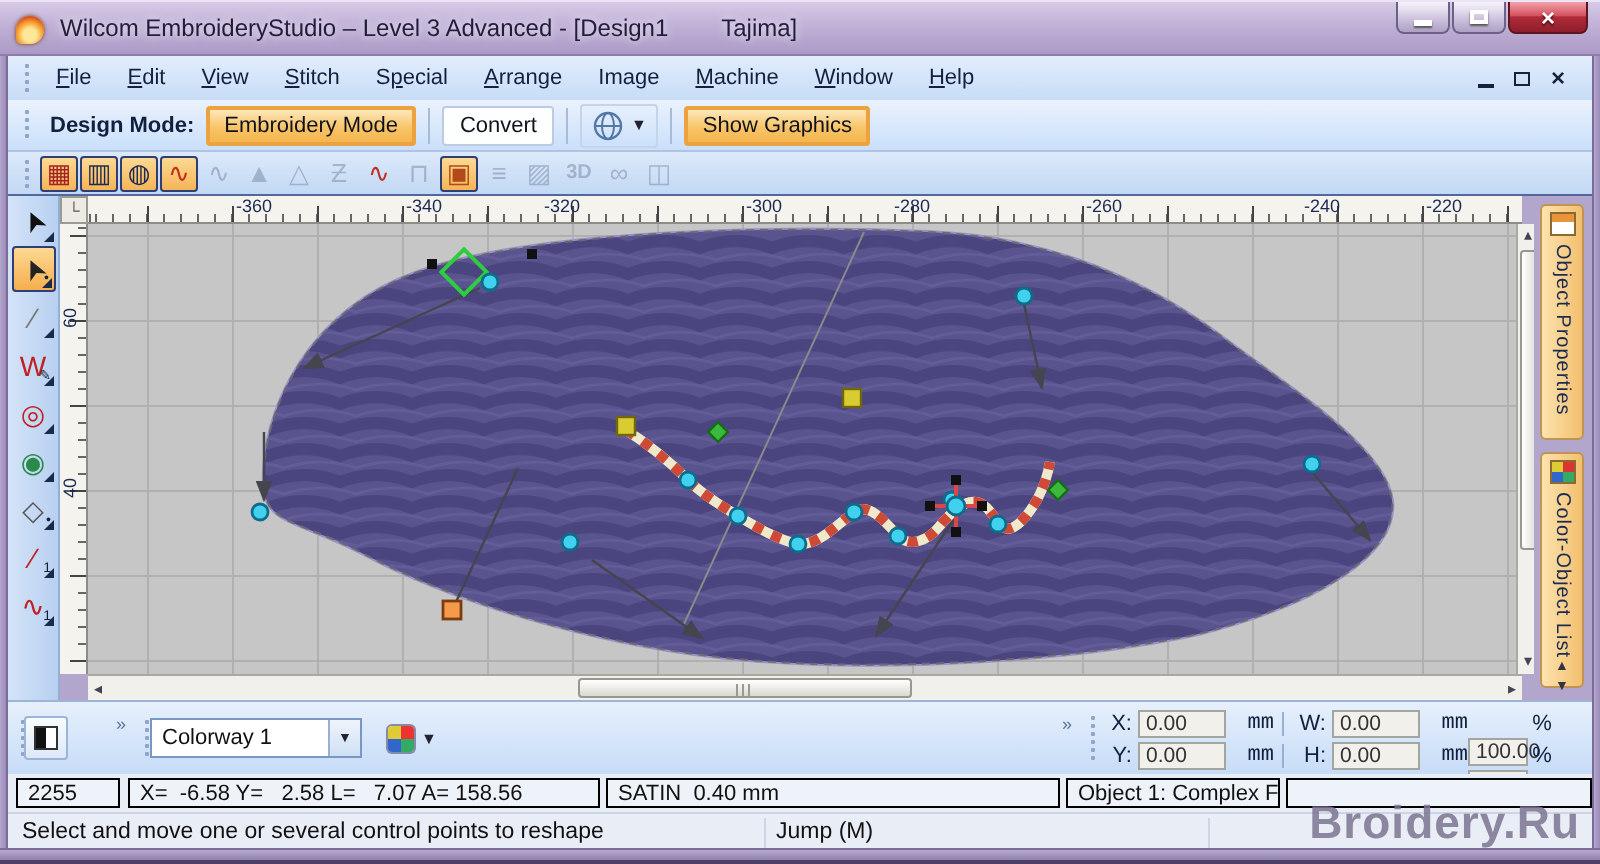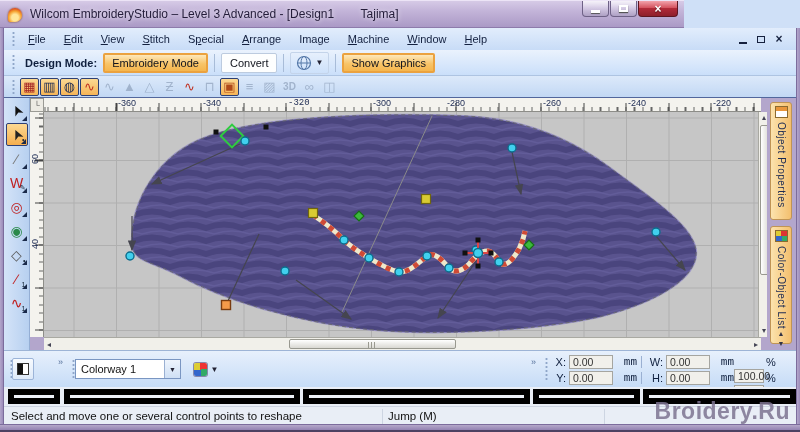--- a/index.html
+++ b/index.html
@@ -1,20 +1,20 @@
 <!DOCTYPE html>
 <html><head>
 <meta charset="utf-8">
 <style>
   html,body{margin:0;padding:0;background:#3a3a3a;font-family:"Liberation Sans",sans-serif;}
   *{box-sizing:border-box;}
   #win{position:relative;width:800px;height:432px;overflow:hidden;background:#cfe0f7;
        font-family:"Liberation Sans",sans-serif;color:#111;}
   
-  #titlebar{position:absolute;left:0;top:0;width:684px;height:28px;
+  #titlebar{position:absolute;left:0;top:0;width:800px;height:28px;
     background:linear-gradient(#d6cae6 0%,#c2b3d8 40%,#ab9ac6 100%);
     border-top:1px solid #ece4f6;border-bottom:1px solid #8d7bab;}
   #app-icon{position:absolute;left:8px;top:7px;width:14px;height:14px;border-radius:50% 50% 50% 20%;
     background:radial-gradient(circle at 50% 68%,#ffe79a 0 28%,#f59f2c 55%,#d8441f 80%,#a52812 100%);
     box-shadow:0 0 2px #7a3a10;}
   #title-text{position:absolute;left:30px;top:6px;font-size:12px;color:#241d3a;white-space:pre;
     text-shadow:0 0 5px rgba(255,255,255,.9);}
   #winbtns{position:absolute;top:0;right:6px;display:flex;}
   .wbtn{height:16px;border:1px solid #6e6186;border-top:none;border-radius:0 0 4px 4px;
     display:flex;align-items:center;justify-content:center;margin-left:1px;
@@ -138,21 +138,21 @@
   .xlbl{width:17px;text-align:right;margin-right:3px;}
   .xfield{width:44px;height:14px;background:#f1f0eb;border:1px solid #a5a5a0;font-size:10.5px;color:#333;
     padding:0 3px;line-height:13px;}
   .xunit{width:24px;text-align:right;font-family:Liberation Mono, monospace;}
   .xsep{width:1px;height:12px;background:#9ab0d2;margin:0 4px;}
   .xpct{width:30px;margin-top:28px;}
   .xpctlbl{width:14px;text-align:center;}
   
   #status1{position:absolute;left:4px;right:4px;top:387px;height:19px;background:#e9eef6;}
   #status2{position:absolute;left:4px;right:4px;top:406px;height:32px;background:#e9eef6;border-top:1px solid #cdd5e2;}
-  .scell{position:absolute;top:2px;bottom:2px;border:6px solid #000000;background:#eef2f9;
+  .scell{position:absolute;top:2px;bottom:2px;border:1px solid #000000;background:#eef2f9;
     font-size:11px;color:#111;padding:1px 5px;white-space:pre;overflow:hidden;}
   #status2 .scell{border:none;background:none;font-size:11.5px;}
   #watermark{position:absolute;right:10px;bottom:7px;font-size:23px;font-weight:bold;letter-spacing:.5px;
     color:rgba(125,115,145,.85);z-index:60;pointer-events:none;}
   
   .blob-base{fill:#59538e;stroke:none;}
   .blob-edge{fill:none;stroke:#9a94c4;stroke-width:2;}
   .blob-dash{fill:none;stroke:#6a6a72;stroke-width:1;stroke-dasharray:4 3;}
   #stitch-base{fill:none;stroke:#efe8cb;stroke-width:5;}
   #stitch-dash{fill:none;stroke:#cf4a36;stroke-width:5;stroke-dasharray:5 5;}
@@ -284,25 +284,25 @@
           <span style="color: rgb(192, 32, 32); display: inline-block;">∿</span>
           <span class="badge">1</span>
         </div>
       </div>
     <div id="corner">└</div>
     <div id="hruler">
       <div class="minor"></div>
         <div class="major"></div>
     <span class="hlabel" style="left: 74px;">-360</span>
         <span class="hlabel" style="left: 159px;">-340</span>
-        <span class="hlabel" style="left: 244px; font-family: Liberation Mono, monospace;">-320</span>
+        <span class="hlabel" style="left: 228px;">-320</span>
         <span class="hlabel" style="left: 329px;">-300</span>
         <span class="hlabel" style="left: 403px;">-280</span>
         <span class="hlabel" style="left: 499px;">-260</span>
-        <span class="hlabel" style="left: 584px;">-240</span>
+        <span class="hlabel" style="left: 608px;">-240</span>
         <span class="hlabel" style="left: 669px;">-220</span>
       </div>
     <div id="vruler">
       <div class="minor"></div>
         <div class="major"></div>
     <span class="vlabel" style="top: 42px;">60</span>
         <span class="vlabel" style="top: 127px;">40</span>
       </div>
 
     <div id="canvas">

